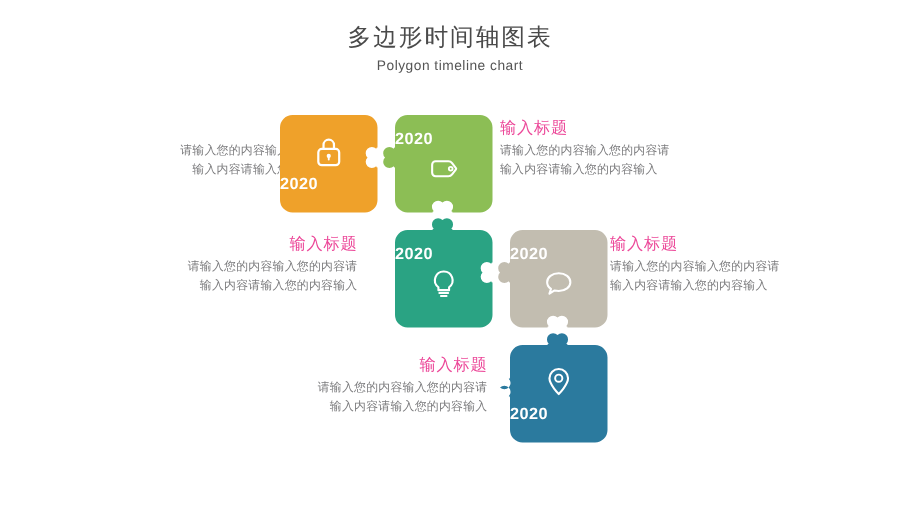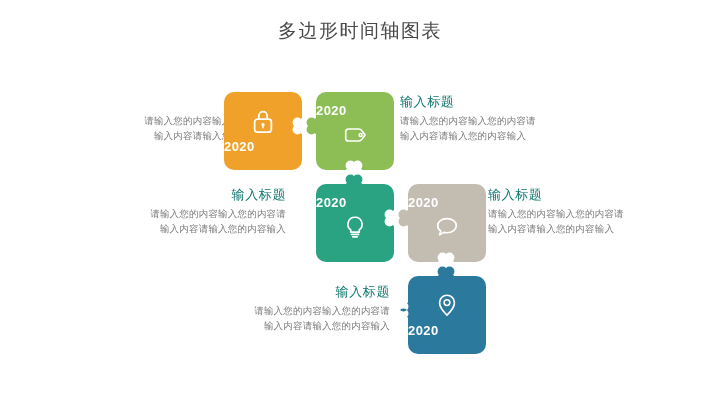--- a/index.html
+++ b/index.html
@@ -40,37 +40,38 @@
   
   .lay-year-top .piece-year{top:11px;}
   .lay-year-top .piece-icon{top:30px;}
   
   .lay-year-bot .piece-icon{top:16px;}
   .lay-year-bot .piece-year{top:47px;}
 
   
   .tblock{position:absolute;}
   .tblock .t-head{
-    font-size:13px;color:#0f766e;line-height:19px;
+    font-size:13px;color:#ec4899;line-height:19px;
     letter-spacing:.6px;margin-bottom:2px;
   }
   .tblock .t-line{
     font-size:9.5px;color:#7b7b7d;line-height:15px;letter-spacing:.2px;
     white-space:nowrap;
   }
   .align-right{text-align:right;}
   .align-left{text-align:left;}
 </style>
 </head>
 <body>
 
 <div id="stage">
 
   <div class="header">
     <div class="title">多边形时间轴图表</div>
+    <div class="subtitle">Polygon timeline chart</div>
   </div>
 
   <div class="tblock align-right" style="left:30px;top:92px;width:250px;">
     <div class="t-head">输入标题</div>
     <div class="t-line">请输入您的内容输入您的内容请</div>
     <div class="t-line">输入内容请输入您的内容输入</div>
   </div>
 
   <div class="tblock align-left" style="left:400px;top:92px;width:250px;">
     <div class="t-head">输入标题</div>

